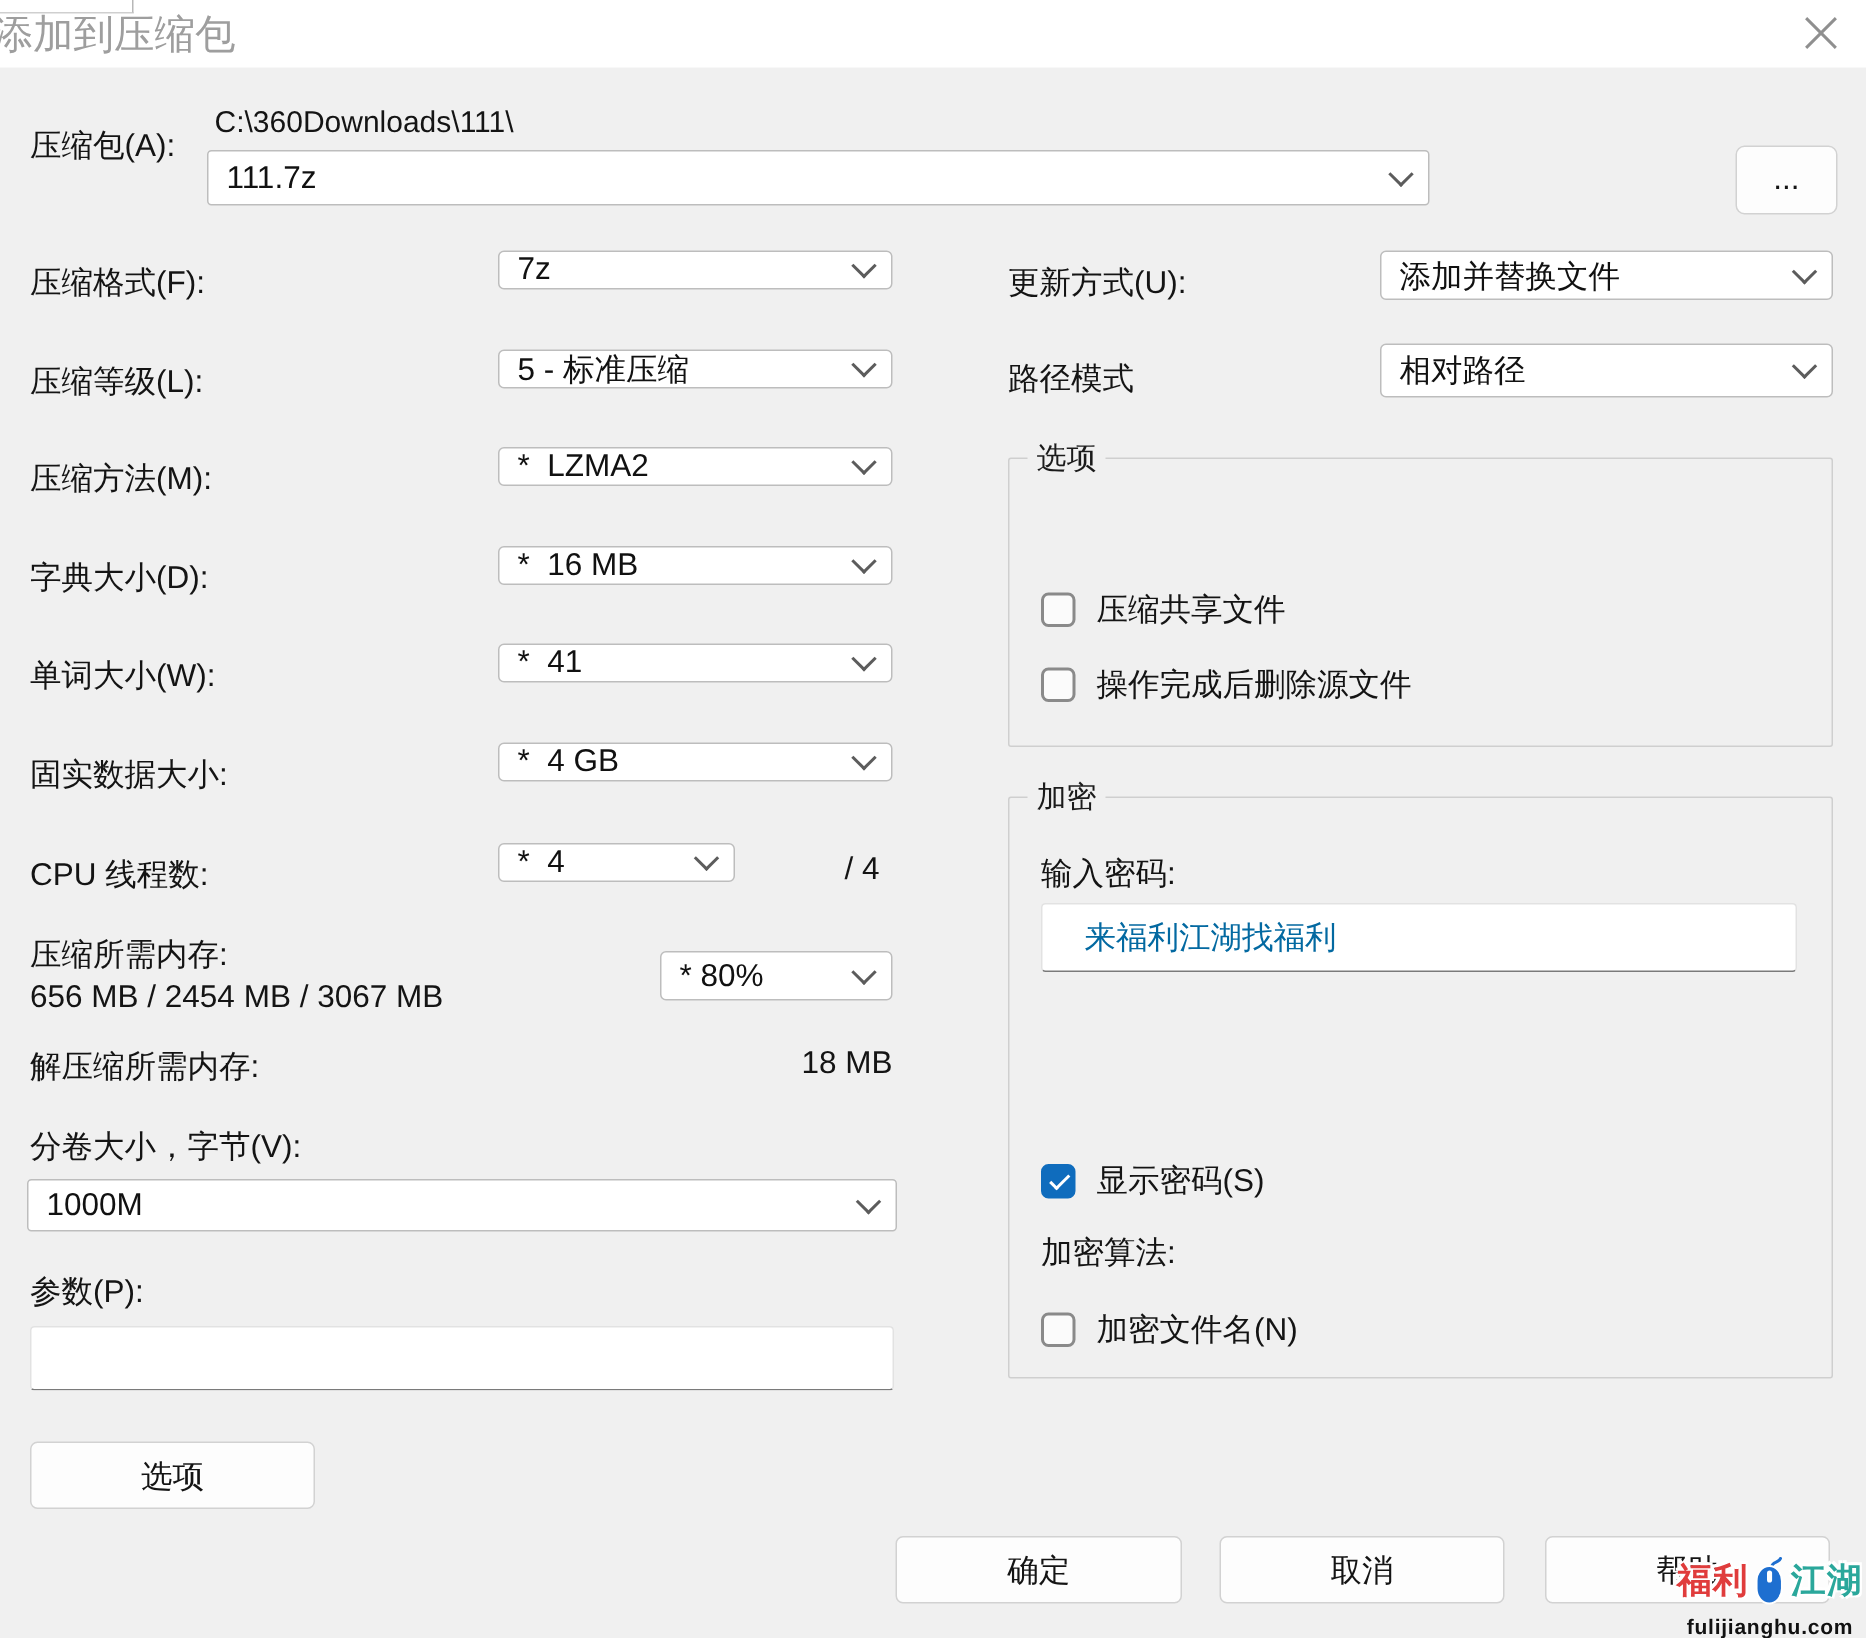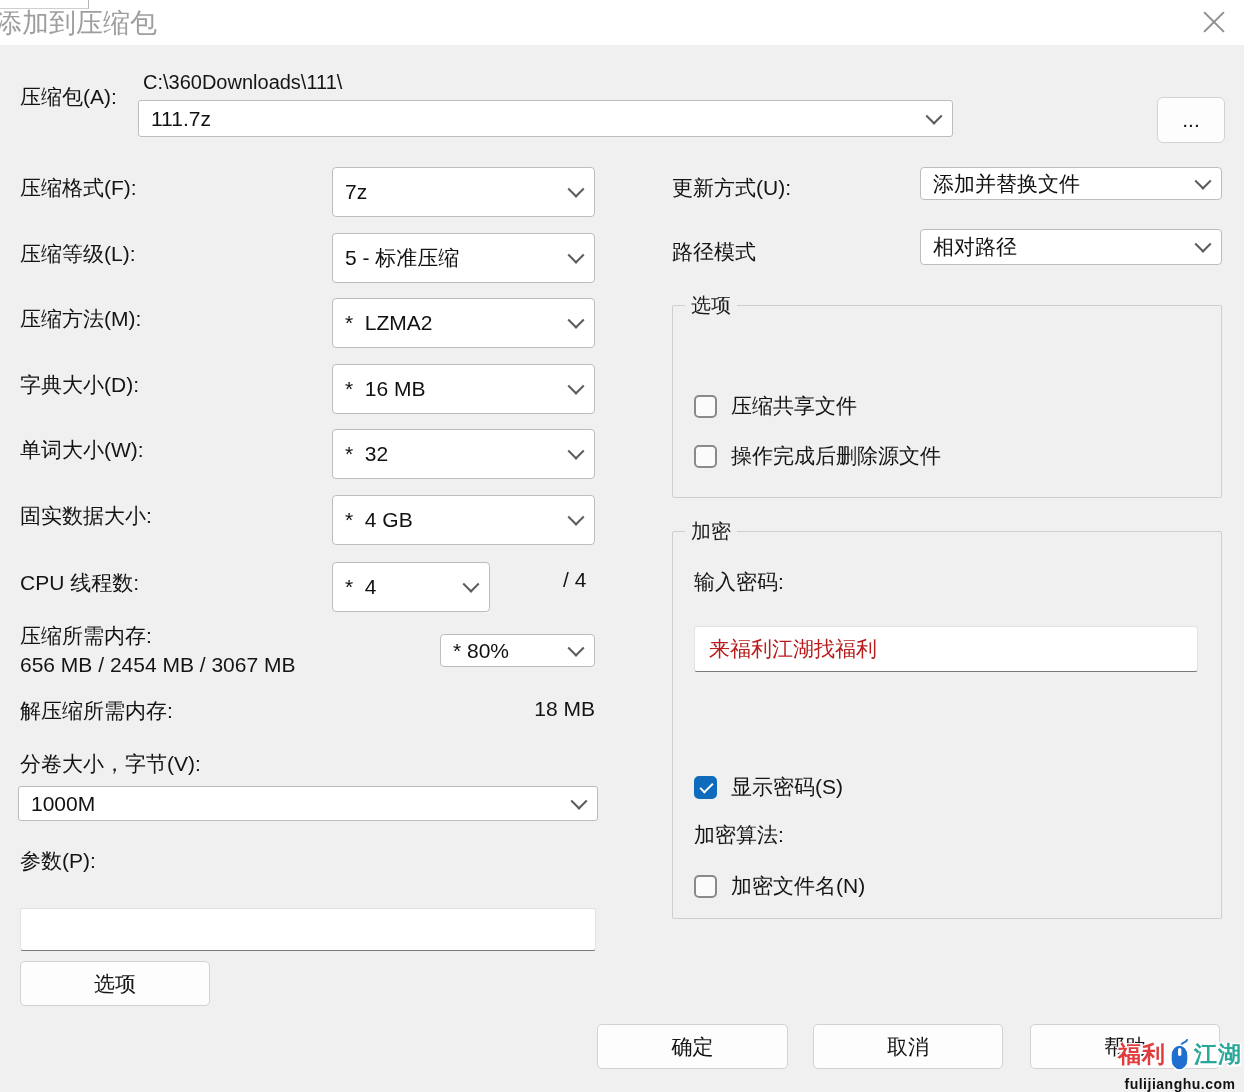--- a/index.html
+++ b/index.html
@@ -19,34 +19,33 @@
   .close-x{position:absolute;right:16px;top:8px;width:28px;height:28px;cursor:default;}
   .close-x::before,.close-x::after{content:'';position:absolute;left:0;top:13px;width:28px;height:2px;
     background:#8f8f8f;}
   .close-x::before{transform:rotate(45deg);}
   .close-x::after{transform:rotate(-45deg);}
 
   
   .lbl{position:absolute;font-size:21px;color:#141414;white-space:nowrap;}
   .plain{position:absolute;font-size:21px;color:#141414;white-space:nowrap;}
   .dd{
-    position:absolute;box-sizing:border-box;height:50px;
+    position:absolute;box-sizing:border-box;height:26px;
     background:#ffffff;border:1px solid #bdbdbd;border-radius:4px;
     display:flex;align-items:center;justify-content:space-between;
     padding:0 12px;font-size:21px;color:#111;
   }
   .dd-val{white-space:pre;overflow:hidden;}
   .chev{width:10px;height:10px;border-right:2px solid #5c5c5c;border-bottom:2px solid #5c5c5c;
     transform:rotate(45deg) translate(-2px,-2px);flex:none;margin-left:8px;}
   .txt{
     position:absolute;box-sizing:border-box;background:#fff;
     border:1px solid #e2e2e2;border-bottom:1.6px solid #7a7a7a;border-radius:3px;
-    font-size:21px;color:#b91c1c;padding:0 14px;
+    font-size:21px;color:#0369a1;padding:0 28px;
     font-family:"Liberation Sans","DejaVu Sans",sans-serif;
-    margin-top:24px;
   }
   .btn{
     position:absolute;box-sizing:border-box;background:#fdfdfd;
     border:1px solid #d2d2d2;border-radius:5px;font-size:21px;color:#141414;
     display:flex;align-items:center;justify-content:center;
     font-family:"Liberation Sans","DejaVu Sans",sans-serif;cursor:default;
   }
   .group{position:absolute;border:1px solid #cfcfcf;border-radius:2px;box-sizing:border-box;}
   .legend{position:absolute;top:-14px;left:12px;background:#f0f0f0;padding:0 6px;font-size:20px;color:#1b1b1b;}
   .cbrow{position:absolute;display:flex;align-items:center;gap:14px;}
@@ -103,21 +102,21 @@
 </div>
 
 <div class="lbl" style="left:20px;top:371px">字典大小(D):</div>
 <div class="dd" style="left:332px;top:364px;width:263px">
   <span class="dd-val">*  16 MB</span>
   <span class="chev"></span>
 </div>
 
 <div class="lbl" style="left:20px;top:436px">单词大小(W):</div>
 <div class="dd" style="left:332px;top:429px;width:263px">
-  <span class="dd-val">*  32</span>
+  <span class="dd-val">*  41</span>
   <span class="chev"></span>
 </div>
 
 <div class="lbl" style="left:20px;top:502px">固实数据大小:</div>
 <div class="dd" style="left:332px;top:495px;width:263px">
   <span class="dd-val">*  4 GB</span>
   <span class="chev"></span>
 </div>
 
 <div class="lbl" style="left:20px;top:569px">CPU 线程数:</div>

